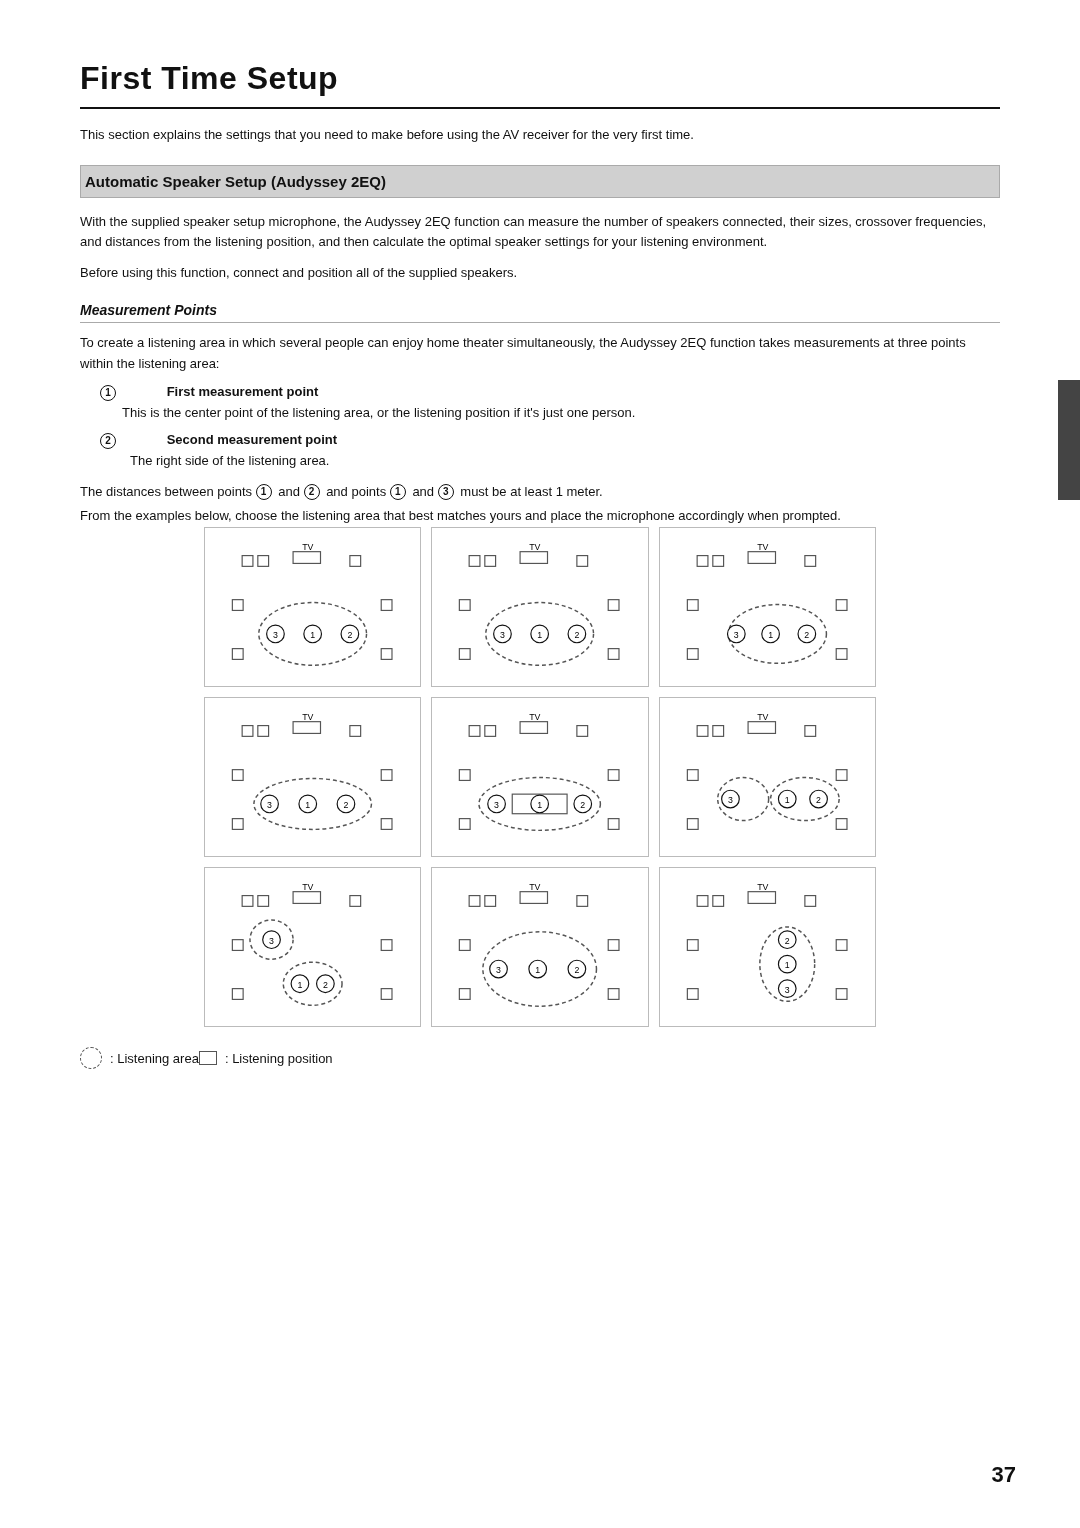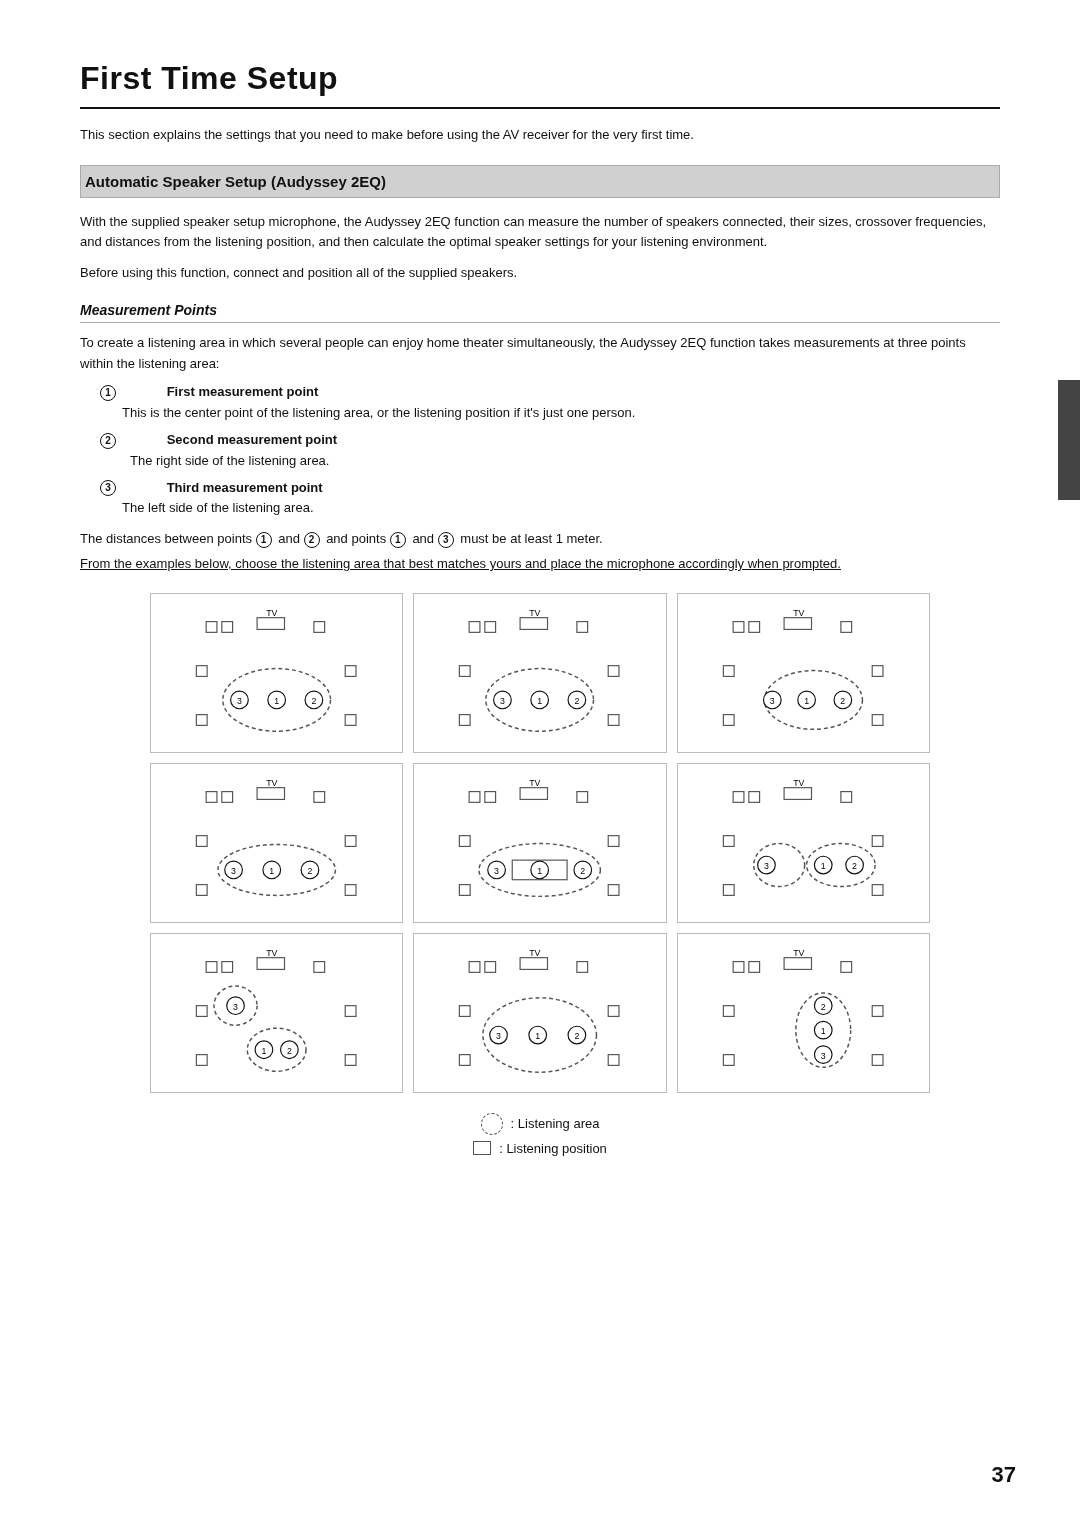--- a/index.html
+++ b/index.html
@@ -87,48 +87,46 @@
       line-height: 1;
     }
     .distances-text {
       font-size: 13px;
       line-height: 1.6;
       margin-bottom: 4px;
     }
     .from-examples-text {
       font-size: 13px;
       line-height: 1.6;
-      margin-bottom: 18px;
-      text-decoration: underline;
     }
 
     
     .diagrams-grid {
       display: grid;
       grid-template-columns: repeat(3, 1fr);
       gap: 10px;
       margin: 0 auto 20px auto;
-      width: 780px;
+      width: 672px;
     }
     .diagram-cell {
       border: 1px solid #bbb;
       padding: 8px 6px;
       position: relative;
       background: #fff;
       height: 160px;
     }
     .diagram-svg {
       width: 100%;
       height: 100%;
     }
 
     
     .legend {
       display: flex;
-      flex-direction: column;
+      flex-direction: row;
       align-items: center;
       margin: 10px 0 30px 0;
       font-size: 13px;
     }
     .legend-item {
       display: flex;
       align-items: center;
       margin-bottom: 6px;
     }
     .legend-circle-icon {
@@ -188,25 +186,20 @@
   <li>
     <span class="circled">1</span>
     <span class="point-title">First measurement point</span><br>
     <span style="margin-left:22px;">This is the center point of the listening area, or the listening position if it's just one person.</span>
   </li>
   <li>
     <span class="circled">2</span>
     <span class="point-title">Second measurement point</span><br>
     <span style="margin-left:30px;">The right side of the listening area.</span>
   </li>
-  <li>
-    <span class="circled">3</span>
-    <span class="point-title">Third measurement point</span><br>
-    <span style="margin-left:22px;">The left side of the listening area.</span>
-  </li>
 </ul>
 
 <p class="distances-text">The distances between points <span class="circled">1</span> and <span class="circled">2</span> and points <span class="circled">1</span> <span>and</span> <span class="circled">3</span> must be at least 1 meter.</p>
 <p class="from-examples-text">From the examples below, choose the listening area that best matches yours and place the microphone accordingly when prompted.</p>
 
 <div class="diagrams-grid">
 
   <div class="diagram-cell">
     <svg class="diagram-svg" viewBox="0 0 200 145" xmlns="http://www.w3.org/2000/svg">
 

